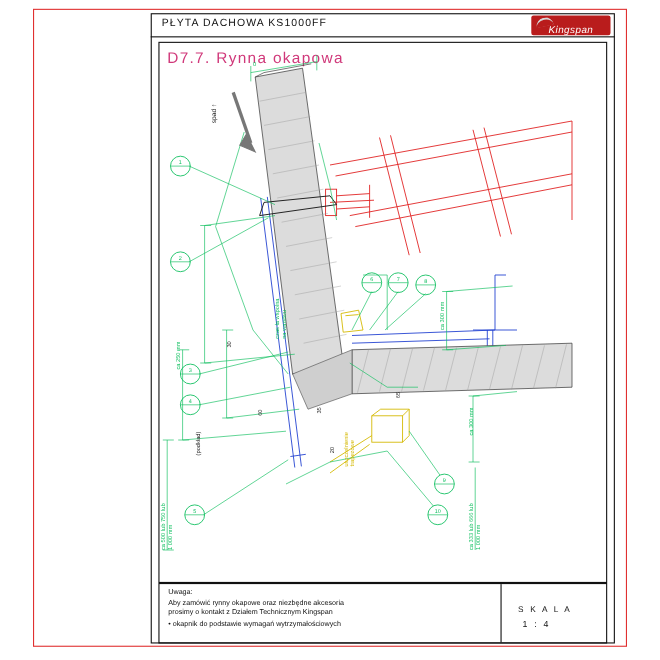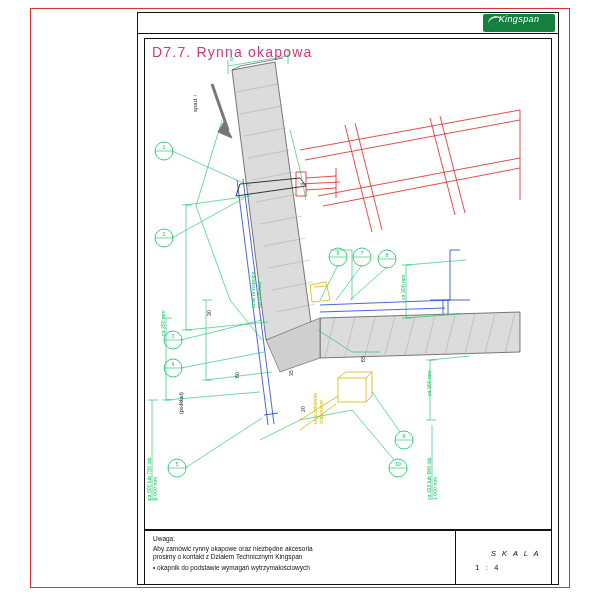--- a/index.html
+++ b/index.html
@@ -31,23 +31,23 @@
     border-bottom:1px solid #111;
     box-sizing:border-box;
   }
   #title-strip .t{
     position:absolute;left:10px;top:4px;
     font-size:9.5px;letter-spacing:1px;color:#111;
     font-family:"Liberation Sans", sans-serif;
   }
   #logo{
     position:absolute;right:4px;top:2px;width:72px;height:18px;
-    background:#15803d;border-radius:2px;
+    background:#b91c1c;border-radius:2px;
     color:#fff;font-size:9px;font-style:italic;
-    display:flex;align-items:flex-start;justify-content:center;
+    display:flex;align-items:flex-end;justify-content:center;
     letter-spacing:.4px;
   }
   #logo .swoosh{
     position:absolute;left:4px;top:2px;width:16px;height:6px;
     border-top:2px solid #d8d8d8;border-radius:50%/100% 100% 0 0;
     transform:rotate(-12deg);
   }
   
   #inner-frame{
     left:144px;top:38px;width:408px;height:492px;
@@ -62,21 +62,21 @@
   #notes{
     left:144px;top:530px;width:408px;height:55px;
     border:1px solid #111;box-sizing:border-box;
   }
   #notes .vsep{position:absolute;left:310px;top:0;width:1px;height:53px;background:#111;}
   #notes .uwaga{position:absolute;left:8px;top:4px;font-size:6.5px;color:#111;}
   #notes .ln{position:absolute;left:8px;font-size:6.5px;color:#111;}
   #notes .l1{top:14px;}
   #notes .l2{top:22px;}
   #notes .l3{top:33px;}
-  #notes .scale-lab{position:absolute;left:346px;top:18px;font-size:7.5px;letter-spacing:2px;color:#111;font-style:italic;}
+  #notes .scale-lab{position:absolute;left:326px;top:18px;font-size:7.5px;letter-spacing:2px;color:#111;}
   #notes .scale-val{position:absolute;left:330px;top:32px;font-size:8px;letter-spacing:2px;color:#111;}
 
   svg#art{position:absolute;left:0;top:0;width:600px;height:600px;}
   .lbl{
     position:absolute;font-size:5.2px;color:#0fbf5f;
     font-family:"Liberation Sans", sans-serif;white-space:nowrap;
   }
   .lbl.ye{color:#d4b800;}
   .lbl.bk{color:#222;}
   .rot90{transform:rotate(-90deg);transform-origin:0 0;}
@@ -85,20 +85,21 @@
 </head>
 <body>
 
 <div id="sheet">
 
   <div class="abs" id="page-border"></div>
 
   <div class="abs" id="frame"></div>
 
   <div class="abs" id="title-strip">
+    <div class="t">PŁYTA DACHOWA KS1000FF</div>
     <div id="logo">
       <span class="swoosh"></span>
       <span>Kingspan</span>
     </div>
   </div>
 
   <div class="abs" id="inner-frame"></div>
   <div class="abs" id="dwg-title">D7.7. Rynna okapowa</div>
 
   <svg id="art" viewBox="0 0 600 600">

